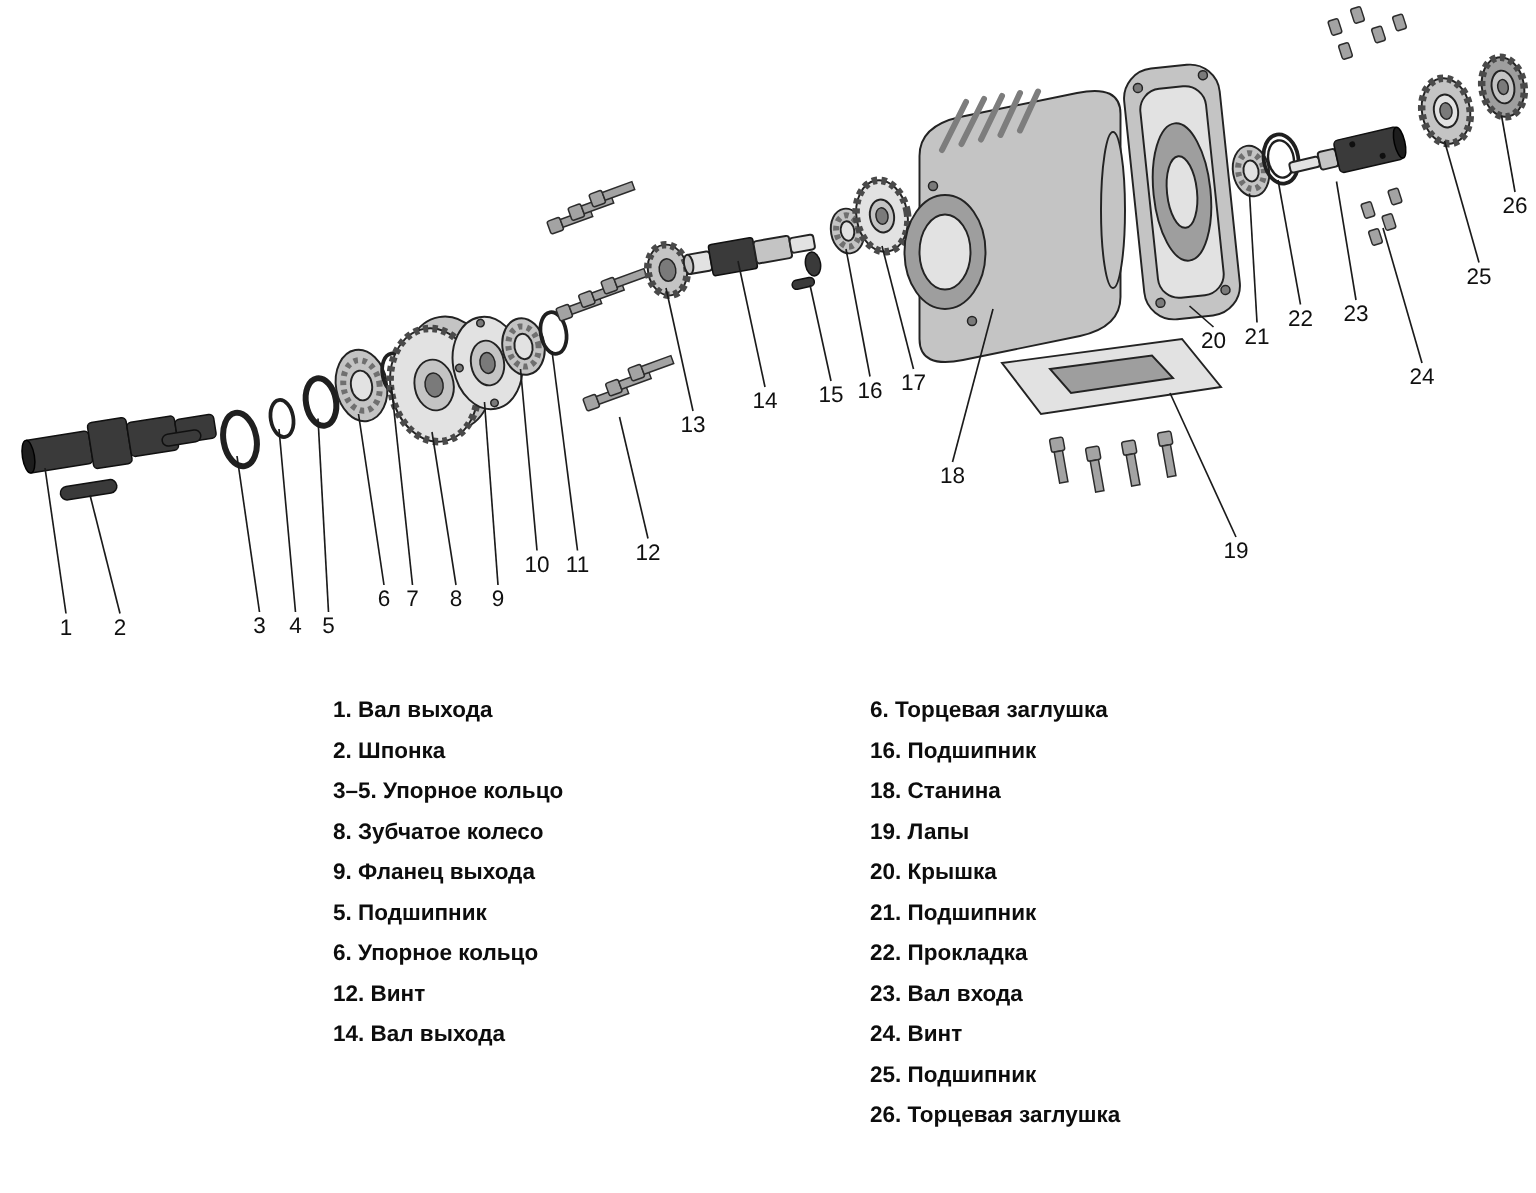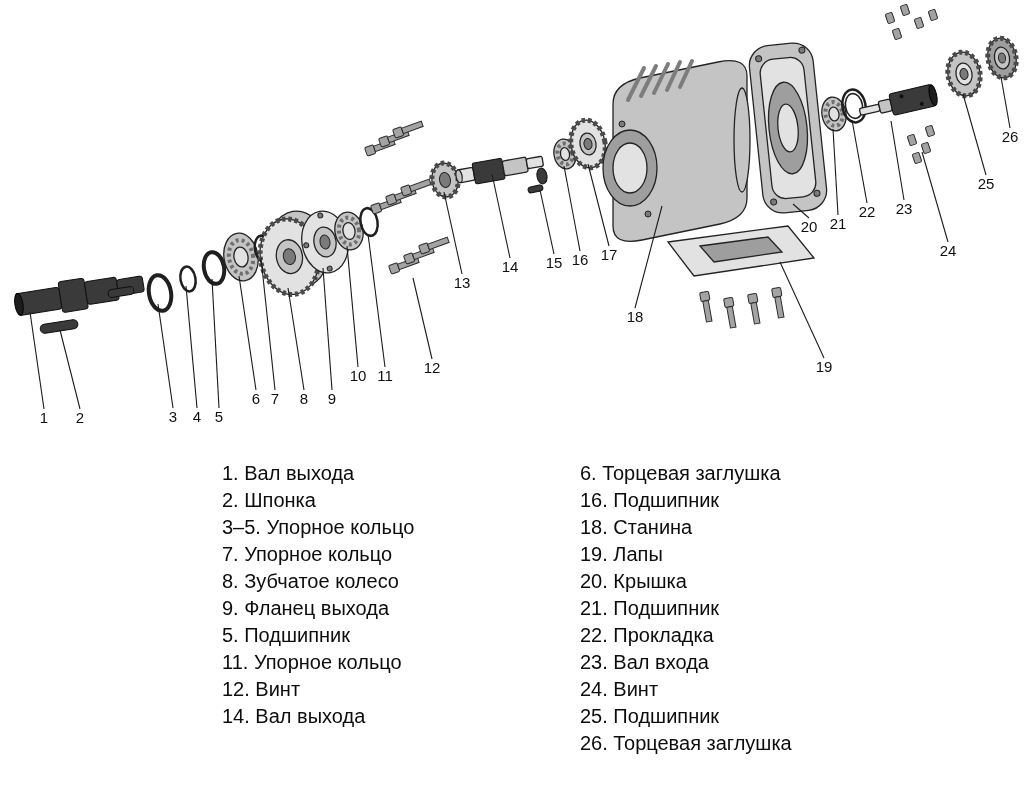--- a/index.html
+++ b/index.html
@@ -25,21 +25,21 @@
   .ribs{fill:none;stroke:#7d7d7d;stroke-width:4;stroke-linecap:round;}
   .boltfill{fill:#a3a3a3;stroke:#2c2c2c;stroke-width:1;}
   .leader{stroke:#1b1b1b;stroke-width:1.1;}
   .callout-num{font:15px "Liberation Sans",sans-serif;fill:#101010;text-anchor:middle;}
 
   
   .parts-list{display:flex;box-sizing:border-box;padding:10px 0 0 222px;}
   .parts-list ul{list-style:none;margin:0;padding:0;}
   .col-left{width:358px;}
   .col-right{flex:1;}
-  .part-item{font-size:20px;line-height:27px;font-weight:400;color:#0d0d0d;white-space:nowrap;}
+  .part-item{font-size:15px;line-height:27px;font-weight:700;color:#0d0d0d;white-space:nowrap;}
 </style>
 </head>
 <body>
 
 <div class="page">
 
   <figure class="diagram">
     <svg id="diagram-svg" viewBox="0 0 1024 450" xmlns="http://www.w3.org/2000/svg">
       <defs>
         <g id="bolt-sym">
@@ -289,25 +289,24 @@
           <text x="1010" y="142" class="callout-num">26</text>
         </g>
     </svg>
   </figure>
 
   <div class="parts-list">
     <ul class="col col-left">
       <li class="part-item">1. Вал выхода</li>
       <li class="part-item">2. Шпонка</li>
       <li class="part-item">3–5. Упорное кольцо</li>
-      <li class="part-item">7. Упорное кольцо</li>
       <li class="part-item">8. Зубчатое колесо</li>
       <li class="part-item">9. Фланец выхода</li>
       <li class="part-item">5. Подшипник</li>
-      <li class="part-item">11. Упорное кольцо</li>
+      <li class="part-item">6. Упорное кольцо</li>
       <li class="part-item">12. Винт</li>
       <li class="part-item">14. Вал выхода</li>
     </ul>
     <ul class="col col-right">
       <li class="part-item">6. Торцевая заглушка</li>
       <li class="part-item">16. Подшипник</li>
       <li class="part-item">18. Станина</li>
       <li class="part-item">19. Лапы</li>
       <li class="part-item">20. Крышка</li>
       <li class="part-item">21. Подшипник</li>

